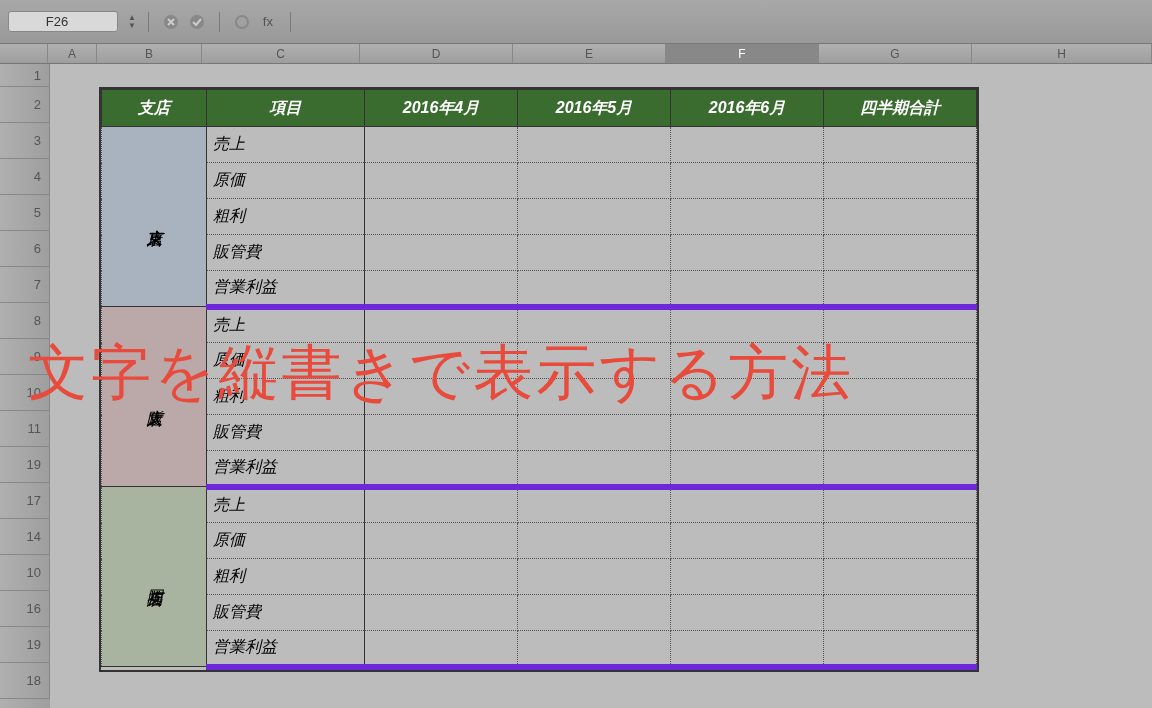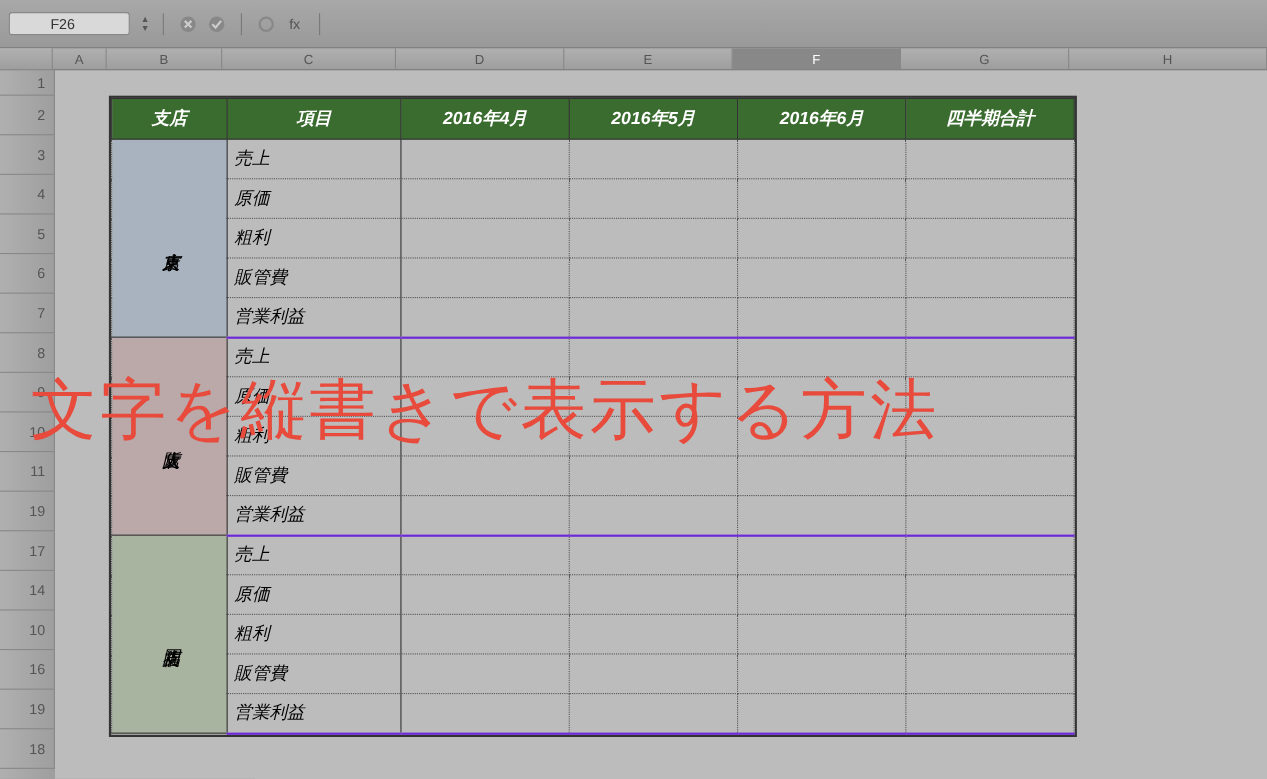--- a/index.html
+++ b/index.html
@@ -145,21 +145,21 @@
       font-size: 17px;
       border-right: 1px solid #333 !important;
       border-top: 1px solid #333 !important;
       border-bottom: 1px solid #333 !important;
     }
     .bg-tokyo { background: #a8b3bf; }
     .bg-osaka { background: #bba8a8; }
     .bg-fukuoka { background: #a8b3a0; }
     .item-col { border-right: 1px solid #333 !important; }
     .item-col, .data-col { background: #bcbcbc; }
-    .data-table tbody tr.group-last td { border-bottom: 2px solid #6d28d9; }
+    .data-table tbody tr.group-last td { border-bottom: 6px solid #6d28d9; }
 
     .overlay-text {
       position: absolute;
       top: 333px;
       left: 28px;
       font-size: 60px;
       color: #e84a3c;
       letter-spacing: 3px;
       font-weight: 400;
       z-index: 100;

